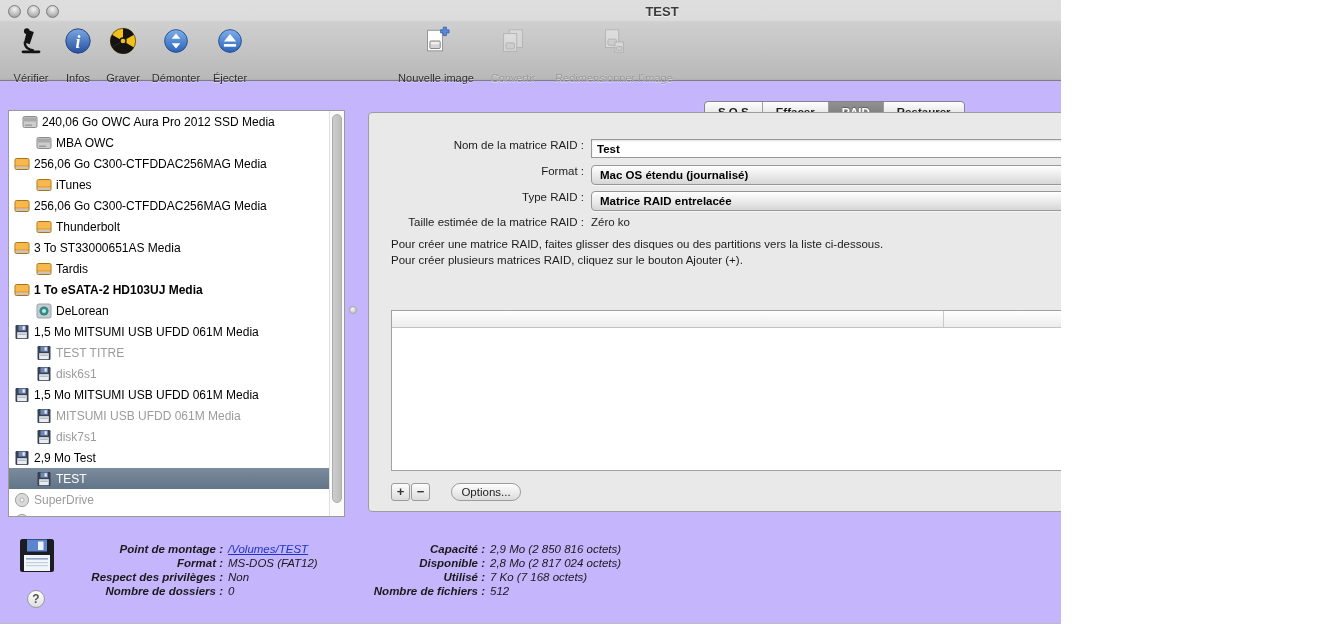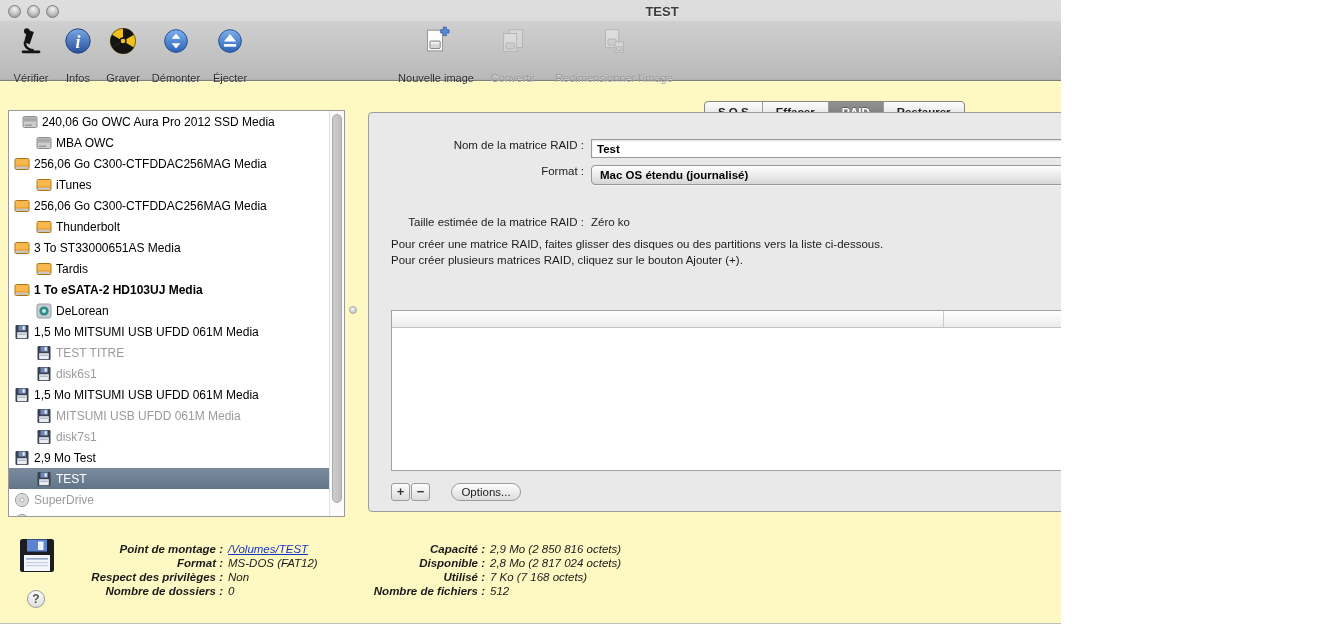--- a/index.html
+++ b/index.html
@@ -1,19 +1,19 @@
 <!DOCTYPE html>
 <html><head>
 <meta charset="utf-8">
 <style>
   * { box-sizing: border-box; margin: 0; padding: 0; }
   body { background: #fff; font-family: "Liberation Sans", sans-serif; }
   .window {
     position: relative; width: 1061px; height: 624px;
-    background: #fef9c3; overflow: hidden;
+    background: #c4b5fd; overflow: hidden;
     border-bottom: 1px solid #bdbdbd;
   }
   
   .chrome {
     position: absolute; top: 0; left: 0; width: 1324px; height: 81px;
     background: linear-gradient(#dedede, #dcdcdc 20px, #cfcfcf 22px, #b9b9b9 78px, #aeaeae);
     border-bottom: 1px solid #7f7f7f;
   }
   .titlebar { position: absolute; top: 0; left: 0; right: 0; height: 22px; }
   .traffic { position: absolute; left: 8px; top: 5px; display: flex; gap: 6px; }
@@ -533,20 +533,30 @@
     <div class="form-row" style="top:52px">
       <div class="f-lab">Format :</div>
       <div class="popup">
         <span>Mac OS étendu (journalisé)</span>
         <span class="arrows">
             <i class="up"></i>
             <i class="dn"></i>
           </span>
       </div>
     </div>
+    <div class="form-row" style="top:78px">
+      <div class="f-lab">Type RAID :</div>
+      <div class="popup">
+        <span>Matrice RAID entrelacée</span>
+        <span class="arrows">
+            <i class="up"></i>
+            <i class="dn"></i>
+          </span>
+      </div>
+    </div>
     <div class="form-row" style="top:103px">
       <div class="f-lab">Taille estimée de la matrice RAID :</div>
       <div class="static-val">Zéro ko</div>
     </div>
 
     <div class="help-text" style="top:125px">Pour créer une matrice RAID, faites glisser des disques ou des partitions vers la liste ci-dessous.</div>
     <div class="help-text" style="top:141px">Pour créer plusieurs matrices RAID, cliquez sur le bouton Ajouter (+).</div>
 
     <div class="raid-list">
       <div class="hdr">

